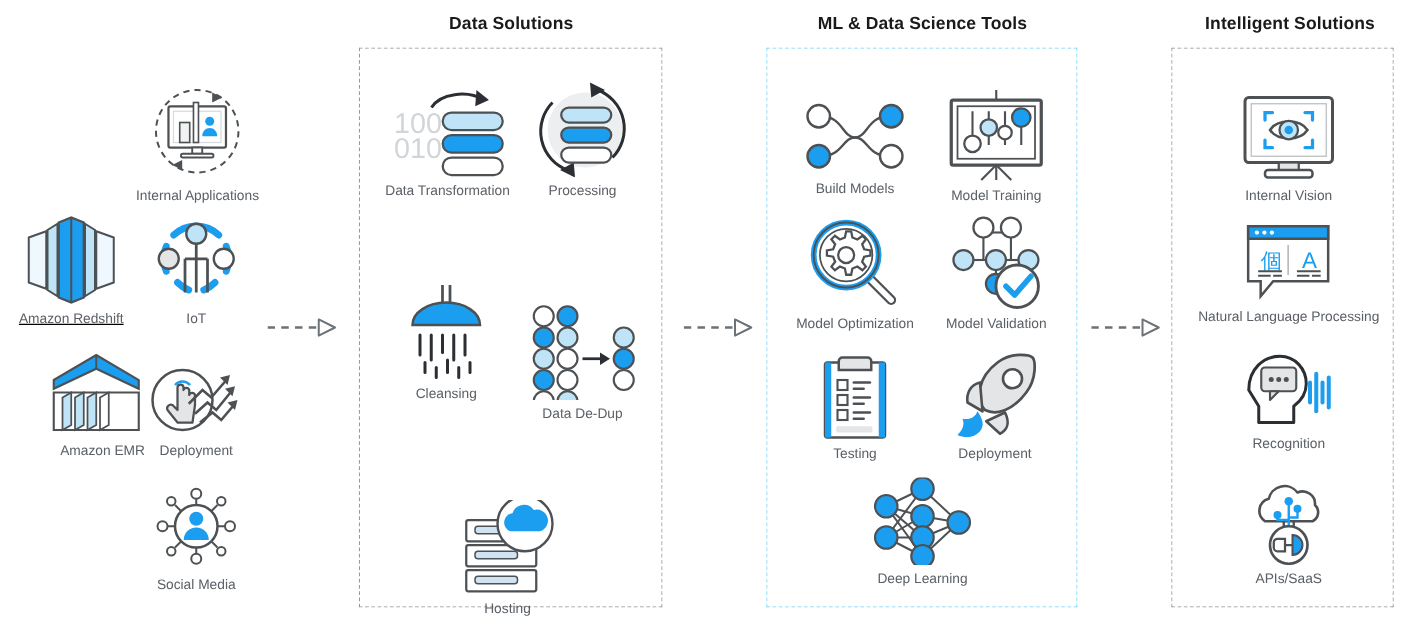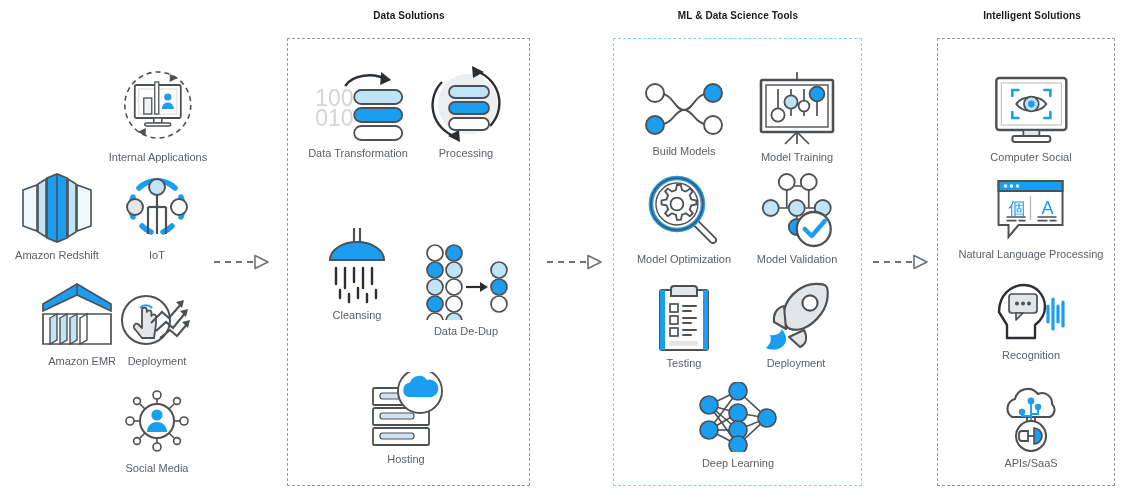--- a/index.html
+++ b/index.html
@@ -18,21 +18,21 @@
     position: absolute;
     left: 0; top: 0;
     width: 1140px;
     height: 500px;
   }
 
   
   .panel-title {
     position: absolute;
     text-align: center;
-    font-size: 10px;
+    font-size: 14px;
     font-weight: bold;
     color: #1a1a1a;
     letter-spacing: .1px;
     white-space: nowrap;
   }
 
   
   .panel {
     position: absolute;
     border: 1.4px dashed #9a9a9a;
@@ -94,21 +94,21 @@
         <rect x="45" y="14" width="4" height="32" fill="#fff" stroke="#4d5154" stroke-width="1.3"></rect>
         <circle cx="58" cy="29" r="3.6" fill="#1b9df0"></circle>
         <path d="M52 41c0-4 2.8-6.6 6-6.6s6 2.6 6 6.6z" fill="#1b9df0"></path>
         <rect x="44" y="50" width="8" height="5" fill="#fff" stroke="#4d5154" stroke-width="1.5"></rect>
         <rect x="35" y="55" width="26" height="3" rx="1.4" fill="#fff" stroke="#4d5154" stroke-width="1.5"></rect>
       </svg>
     </span>
     <span class="caption">Internal Applications</span>
   </div>
 
-  <div class="node" id="n-amazon-redshift" style="left: 57px; top: 172px; width: auto; text-align: center; transform: translateX(-50%);">
+  <div class="node" id="n-amazon-redshift" style="left: 57px; top: 172px; width: auto; text-align: center; transform: translateX(-50%); text-decoration: underline;">
     <span class="glyph">
       <svg width="84" height="72" viewBox="0 0 84 72">
         <path d="M8 18 L22 13 L22 59 L8 54 Z" fill="#eef8fe" stroke="#4d5154" stroke-width="1.6"></path>
         <path d="M76 18 L62 13 L62 59 L76 54 Z" fill="#eef8fe" stroke="#4d5154" stroke-width="1.6"></path>
         <path d="M23 12 L31 7 L31 65 L23 60 Z" fill="#bfe4f7" stroke="#4d5154" stroke-width="1.6"></path>
         <path d="M61 12 L53 7 L53 65 L61 60 Z" fill="#bfe4f7" stroke="#4d5154" stroke-width="1.6"></path>
         <path d="M32 6 L42 2 L52 6 L52 66 L42 70 L32 66 Z" fill="#1b9df0" stroke="#4d5154" stroke-width="1.8"></path>
         <line x1="42" y1="2" x2="42" y2="70" stroke="#4d5154" stroke-width="1.6"></line>
       </svg>
     </span>
@@ -273,21 +273,21 @@
         <g stroke="#4d5154" stroke-width="1.7">
           <circle cx="75" cy="26" r="8" fill="#bfe4f7"></circle>
           <circle cx="75" cy="43" r="8" fill="#1b9df0"></circle>
           <circle cx="75" cy="60" r="8" fill="#fff"></circle>
         </g>
       </svg>
     </span>
     <span class="caption">Data De-Dup</span>
   </div>
 
-  <div class="node" id="n-hosting" style="left: 406px; top: 372px; width: auto; text-align: center; transform: translateX(-50%);">
+  <div class="node" id="n-hosting" style="left: 406px; top: 400px; width: auto; text-align: center; transform: translateX(-50%);">
     <span class="glyph">
       <svg width="76" height="76" viewBox="0 0 76 76">
         <rect x="5" y="16" width="56" height="17" rx="1.6" fill="#fff" stroke="#4d5154" stroke-width="1.8"></rect>
         <rect x="12" y="21" width="34" height="6" rx="2.4" fill="#cfe3f3" stroke="#4d5154" stroke-width="1.2"></rect>
         <rect x="5" y="36" width="56" height="17" rx="1.6" fill="#fff" stroke="#4d5154" stroke-width="1.8"></rect>
         <rect x="12" y="41" width="34" height="6" rx="2.4" fill="#cfe3f3" stroke="#4d5154" stroke-width="1.2"></rect>
         <rect x="5" y="56" width="56" height="17" rx="1.6" fill="#fff" stroke="#4d5154" stroke-width="1.8"></rect>
         <rect x="12" y="61" width="34" height="6" rx="2.4" fill="#cfe3f3" stroke="#4d5154" stroke-width="1.2"></rect>
         <circle cx="52" cy="19" r="22" fill="#fff" stroke="#4d5154" stroke-width="1.9"></circle>
         <path d="M40 25 A7.5 7.5 0 0 1 42 10.6 A9.5 9.5 0 0 1 59 8 A7.5 7.5 0 0 1 64 25 Z" fill="#1b9df0"></path>
@@ -458,21 +458,21 @@
           <path d="M58 38 L58 44 L52 44"></path>
           <path d="M26 44 L20 44 L20 38"></path>
         </g>
         <path d="M24 30 C30 21 48 21 54 30 C48 39 30 39 24 30 Z" fill="#fff" stroke="#4d5154" stroke-width="2"></path>
         <circle cx="39" cy="30" r="7.4" fill="#bfe4f7" stroke="#4d5154" stroke-width="1.8"></circle>
         <circle cx="39" cy="30" r="3.4" fill="#1b9df0"></circle>
         <rect x="31" y="56" width="16" height="7" fill="#e3e5e7" stroke="#4d5154" stroke-width="1.8"></rect>
         <rect x="20" y="62" width="38" height="6" rx="2.4" fill="#fff" stroke="#4d5154" stroke-width="2"></rect>
       </svg>
     </span>
-    <span class="caption">Computer Social</span>
+    <span class="caption">Internal Vision</span>
   </div>
 
   <div class="node" id="n-nlp" style="left: 1031px; top: 175px; width: auto; text-align: center; transform: translateX(-50%);">
     <span class="glyph">
       <svg width="72" height="68" viewBox="0 0 72 68">
         <path d="M4 6 h64 v44 h-44 l-10 12 v-12 h-10 z" fill="#fff" stroke="#4d5154" stroke-width="2"></path>
         <path d="M4 6 h64 v10 h-64 z" fill="#1b9df0" stroke="#4d5154" stroke-width="2"></path>
         <g fill="#fff">
           <circle cx="11" cy="11" r="1.7"></circle>
           <circle cx="17" cy="11" r="1.7"></circle>

